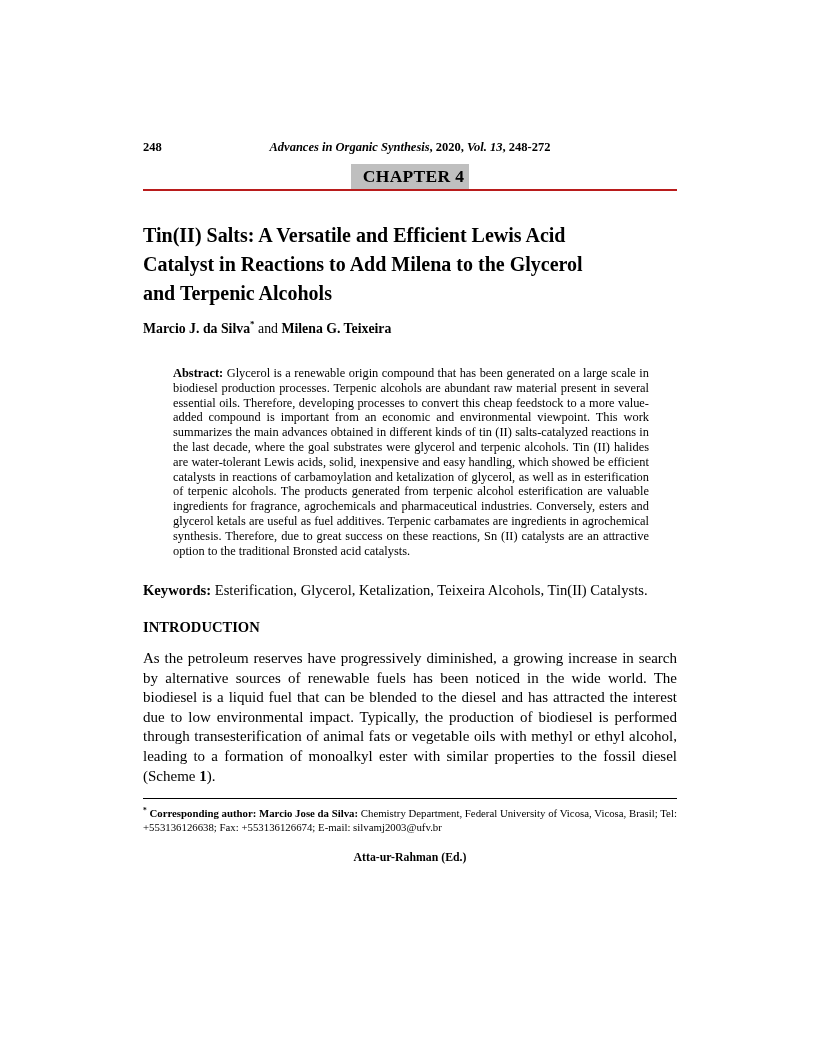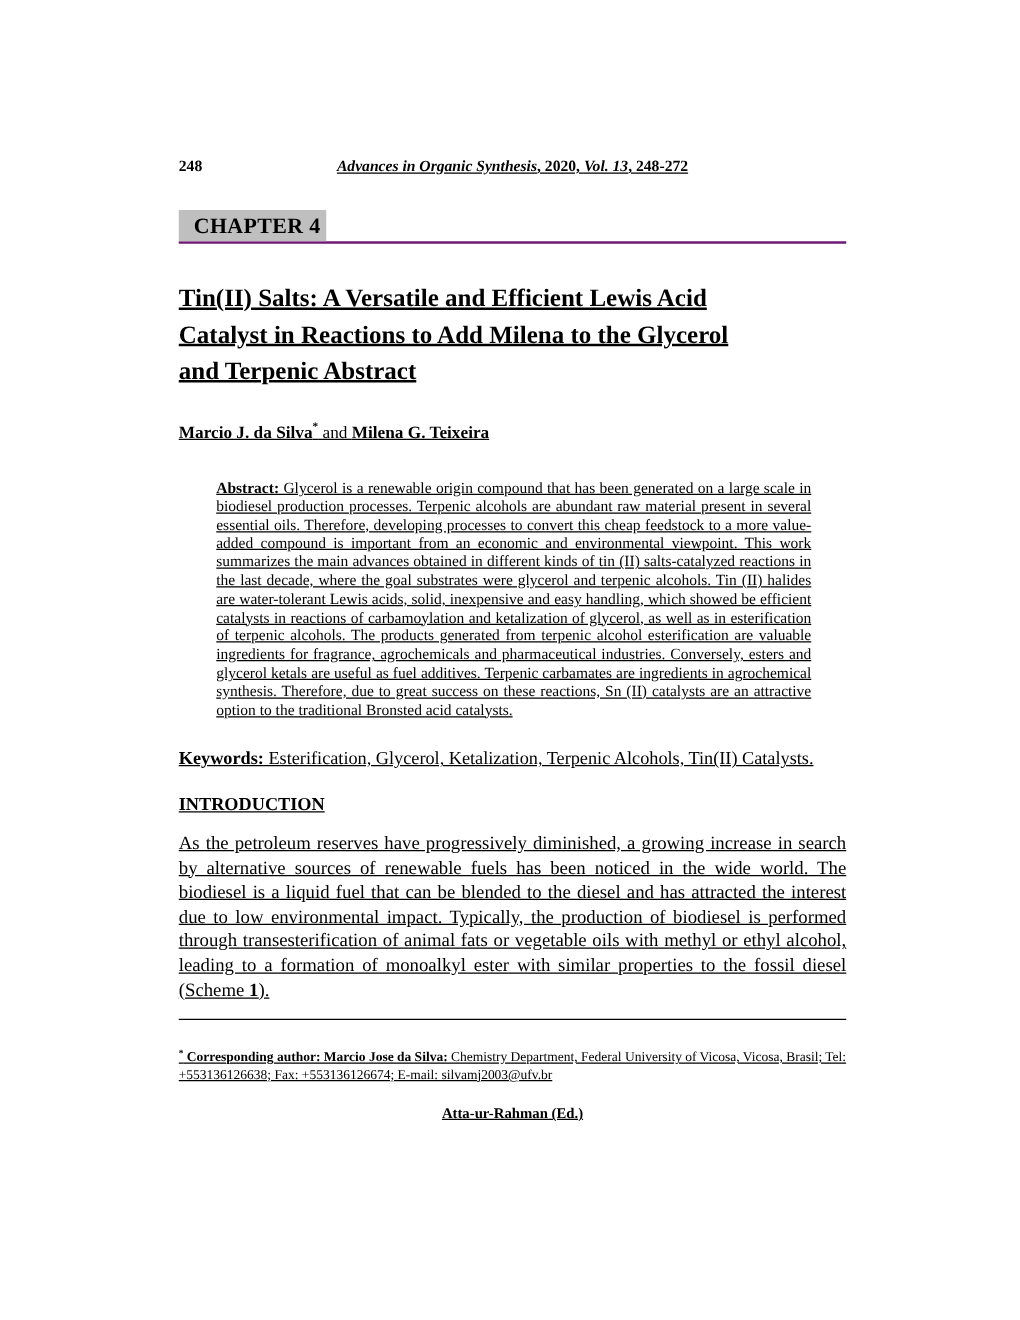--- a/index.html
+++ b/index.html
@@ -6,57 +6,56 @@
   html, body { background:#ffffff; }
   body {
     width:816px; height:1056px;
     font-family:"Liberation Serif", serif;
     color:#000000;
     position:relative;
     overflow:hidden;
   }
   .content {
     position:absolute;
-    left:143px; top:126px;
+    left:143px; top:140px;
     width:534px;
-    text-decoration:underline;
   }
   
   .running-head {
     position:relative;
     font-size:12.5px;
     font-weight:bold;
     height:16px;
   }
   .page-num { position:absolute; left:0; top:0; }
   .journal-ref { text-align:center; }
   .journal-ref .it { font-style:italic; }
   
   .chapter-banner {
-    margin-top:26px;
-    border-bottom:2px solid #701a75;
-    text-align:left;
+    margin-top:8px;
+    border-bottom:2px solid #b91c1c;
+    text-align:center;
   }
   .chapter-badge {
     display:inline-block;
     background:#bfbfbf;
     font-weight:bold;
     font-size:17.5px;
     padding:2px 5px 2px 12px;
     letter-spacing:0.3px;
   }
   
   .chapter-title {
     margin-top:30px;
     font-size:20px;
     font-weight:bold;
     line-height:29px;
   }
   .authors {
-    margin-top:24px;
+    margin-top:11px;
     font-size:13.8px;
   }
   .authors .bold { font-weight:bold; }
   .authors sup { font-size:9px; vertical-align:6px; font-weight:bold; }
   .affiliation {
     margin-top:6px;
     font-size:13px;
     font-style:italic;
   }
   
@@ -85,21 +84,21 @@
     margin-top:13px;
     font-size:15px;
     line-height:19.6px;
     text-align:justify;
   }
   .intro-para .bold { font-weight:bold; }
   
   .footnote {
     margin-top:12px;
     border-top:1px solid #000;
-    padding-top:20px;
+    padding-top:5px;
     font-size:10.8px;
     line-height:13.4px;
   }
   .footnote sup { font-size:7.5px; vertical-align:4px; font-weight:bold; }
   .footnote .label { font-weight:bold; }
   
   .imprint {
     margin-top:16px;
     text-align:center;
     font-weight:bold;
@@ -117,29 +116,29 @@
     <div class="journal-ref"><span class="it">Advances in Organic Synthesis</span><span>, 2020, </span><span class="it">Vol. 13</span><span>, 248-272</span></div>
   </div>
 
   <div class="chapter-banner">
     <span class="chapter-badge">CHAPTER 4</span>
   </div>
 
   <div class="chapter-title">
     <div>Tin(II) Salts: A Versatile and Efficient Lewis Acid</div>
     <div>Catalyst in Reactions to Add Milena to the Glycerol</div>
-    <div>and Terpenic Abstract</div>
+    <div>and Terpenic Alcohols</div>
   </div>
 
   <div class="authors"><span class="bold">Marcio J. da Silva</span><sup>*</sup><span> and </span><span class="bold">Milena G. Teixeira</span></div>
 
 
   <div class="abstract"><span class="label">Abstract:</span><span> Glycerol is a renewable origin compound that has been generated on a large scale in biodiesel production processes. Terpenic alcohols are abundant raw material present in several essential oils. Therefore, developing processes to convert this cheap feedstock to a more value-added compound is important from an economic and environmental viewpoint. This work summarizes the main advances obtained in different kinds of tin (II) salts-catalyzed reactions in the last decade, where the goal substrates were glycerol and terpenic alcohols. Tin (II) halides are water-tolerant Lewis acids, solid, inexpensive and easy handling, which showed be efficient catalysts in reactions of carbamoylation and ketalization of glycerol, as well as in esterification of terpenic alcohols. The products generated from terpenic alcohol esterification are valuable ingredients for fragrance, agrochemicals and pharmaceutical industries. Conversely, esters and glycerol ketals are useful as fuel additives. Terpenic carbamates are ingredients in agrochemical synthesis. Therefore, due to great success on these reactions, Sn (II) catalysts are an attractive option to the traditional Bronsted acid catalysts.</span></div>
 
-  <div class="keywords"><span class="label">Keywords:</span><span> Esterification, Glycerol, Ketalization, Terpenic Alcohols, Tin(II) Catalysts.</span></div>
+  <div class="keywords"><span class="label">Keywords:</span><span> Esterification, Glycerol, Ketalization, Teixeira Alcohols, Tin(II) Catalysts.</span></div>
 
   <div class="section-heading">INTRODUCTION</div>
 
   <div class="intro-para"><span>As the petroleum reserves have progressively diminished, a growing increase in search by alternative sources of renewable fuels has been noticed in the wide world. The biodiesel is a liquid fuel that can be blended to the diesel and has attracted the interest due to low environmental impact. Typically, the production of biodiesel is performed through transesterification of animal fats or vegetable oils with methyl or ethyl alcohol, leading to a formation of monoalkyl ester with similar properties to the fossil diesel (Scheme </span><span class="bold">1</span><span>).</span></div>
 
   <div class="footnote"><sup>*</sup><span class="label"> Corresponding author: Marcio Jose da Silva: </span><span>Chemistry Department, Federal University of Vicosa, Vicosa, Brasil; Tel: +553136126638; Fax: +553136126674; E-mail: silvamj2003@ufv.br</span></div>
 
   <div class="imprint">
     <div>Atta-ur-Rahman (Ed.)</div>
   </div>

